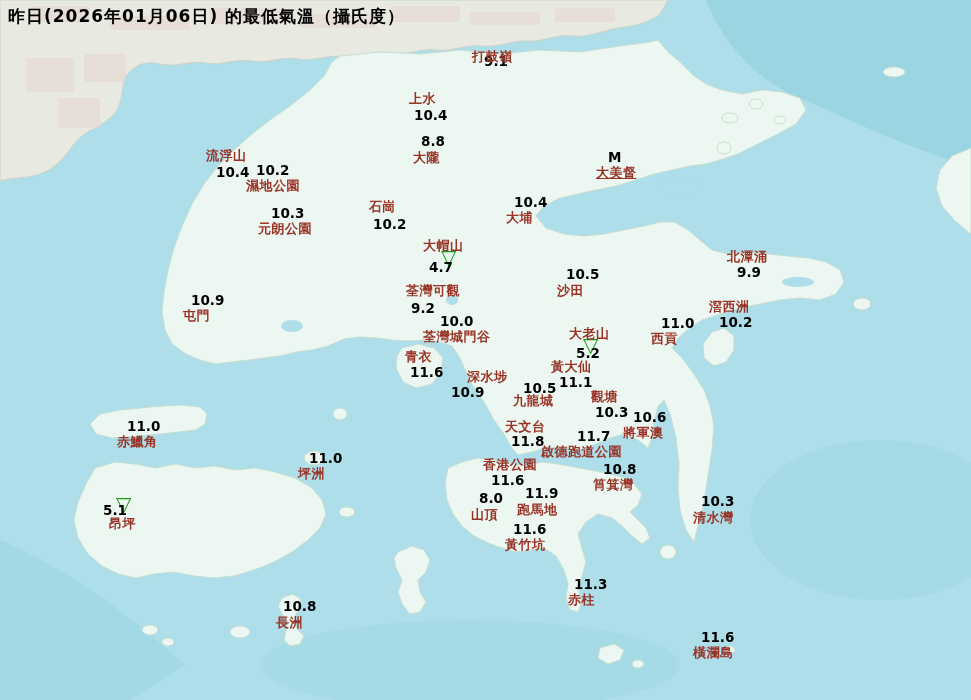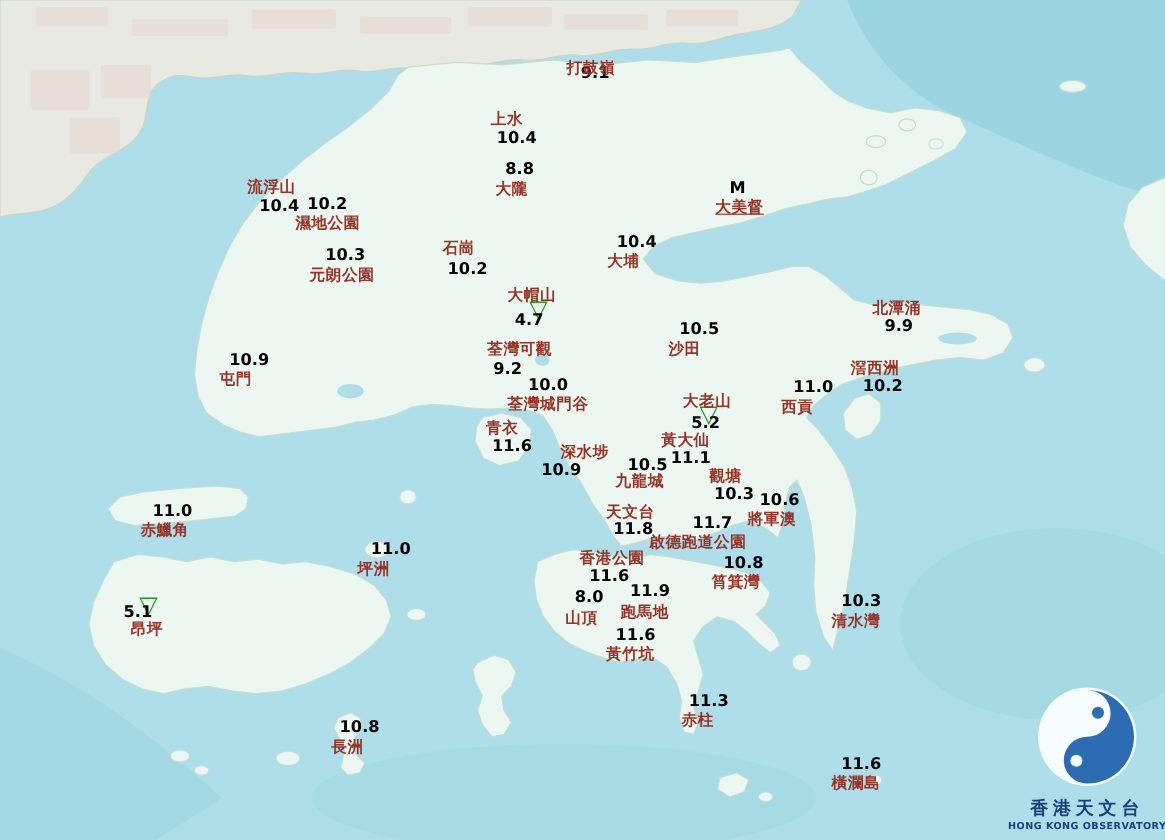--- a/index.html
+++ b/index.html
@@ -95,20 +95,21 @@
       <ellipse class="land" cx="668" cy="552" rx="8" ry="7"></ellipse>
       <ellipse class="land" cx="730" cy="118" rx="8" ry="5"></ellipse>
       <ellipse class="land" cx="756" cy="104" rx="7" ry="5"></ellipse>
       <ellipse class="land" cx="780" cy="120" rx="6" ry="4"></ellipse>
       <ellipse class="land" cx="724" cy="148" rx="7" ry="6"></ellipse>
       <ellipse class="land" cx="894" cy="72" rx="11" ry="5"></ellipse>
       <ellipse class="land" cx="862" cy="304" rx="9" ry="6"></ellipse>
     </g>
   </svg>
 
+  <div id="title">昨日(2026年01月06日) 的最低氣溫（攝氏度）</div>
 
   <div id="stations-layer">
       <div class="st">
         <span class="val" style="left: 484px; top: 53px;">9.1</span>
         <span class="nm" style="left: 472px; top: 48px;">打鼓嶺</span>
       </div>
       <div class="st">
         <span class="val" style="left: 414px; top: 107px;">10.4</span>
         <span class="nm" style="left: 409px; top: 90px;">上水</span>
       </div>
@@ -254,24 +255,14 @@
       <div class="st">
         <span class="val" style="left: 283px; top: 598px;">10.8</span>
         <span class="nm" style="left: 276px; top: 614px;">長洲</span>
       </div>
       <div class="st">
         <span class="val" style="left: 701px; top: 629px;">11.6</span>
         <span class="nm" style="left: 693px; top: 644px;">橫瀾島</span>
       </div>
     </div>
 
-  <div id="logo">
-    <svg width="88" height="88" viewBox="0 0 88 88">
-      <circle cx="44" cy="44" r="41" fill="#f6fbfd"></circle>
-      <path d="M44,5 A39,39 0 0 1 44,83 A19.5,19.5 0 0 1 44,44 A19.5,19.5 0 0 0 44,5 Z" fill="#2b6cb3"></path>
-      <circle cx="53" cy="24" r="5" fill="#2b6cb3"></circle>
-      <circle cx="35" cy="64" r="5" fill="#f6fbfd"></circle>
-    </svg>
-    <div class="zh">香港天文台</div>
-    <div class="en">HONG KONG OBSERVATORY</div>
-  </div>
 
 </div>
 
 </body></html>

